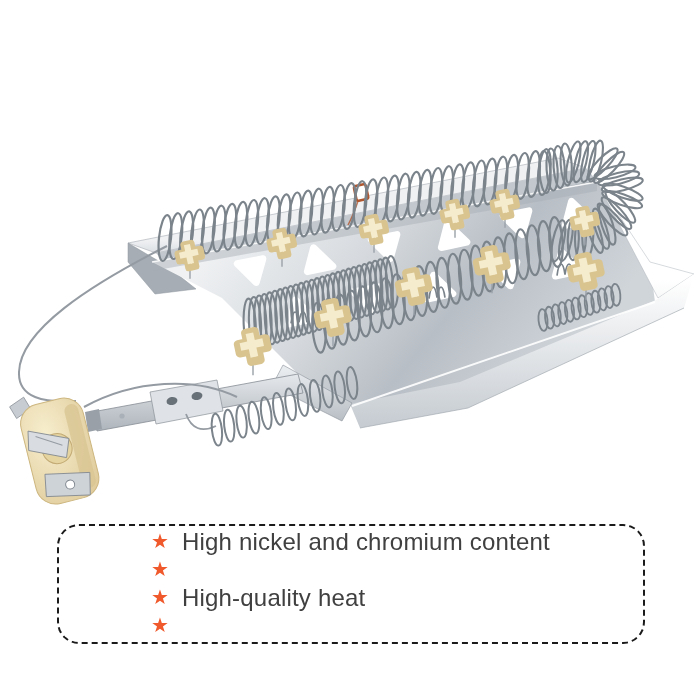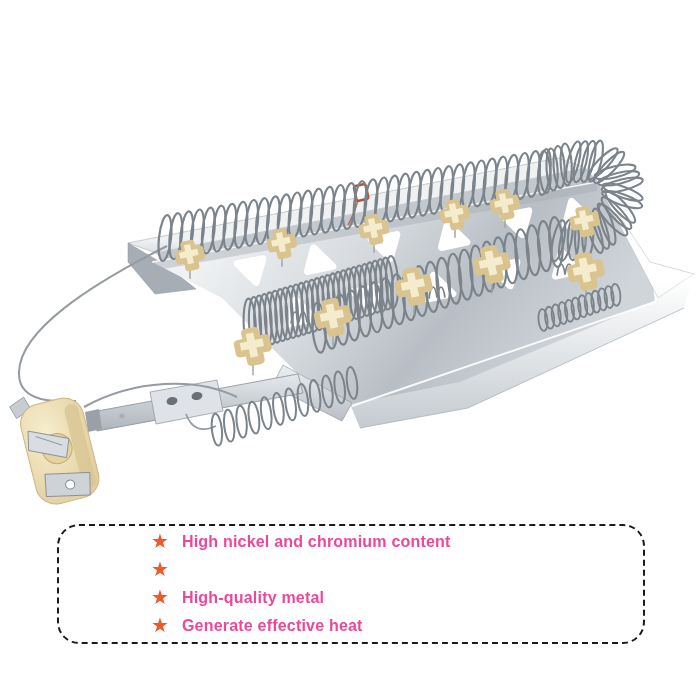--- a/index.html
+++ b/index.html
@@ -10,21 +10,21 @@
   .photo-area{position:absolute;left:0;top:0;width:700px;height:524px}
   .photo-area svg{display:block}
   .feature-box{
     position:absolute;left:57px;top:524px;width:588px;height:120px;
     box-sizing:border-box;border:2px dashed #1a1a1a;border-radius:22px;
     display:flex;flex-direction:column;justify-content:center;
     padding-left:92px;background:#fff;
   }
   .feature-item{display:flex;align-items:center;height:28px}
   .star{font-size:20px;line-height:1;margin-right:13px;transform:translateY(-1px)}
-  .feature-text{font-size:16px;font-weight:700;line-height:1;color:#ec4899;letter-spacing:.2px}
+  .feature-text{font-size:24px;font-weight:400;line-height:1;color:#404040;letter-spacing:.2px}
 </style>
 </head>
 <body>
 
 <div class="page">
 
   <div class="photo-area">
     <svg id="hero" viewBox="0 0 700 524" width="700" height="524" role="img">
       <title>Dryer heating element: spiral heating coils on a slanted galvanized metal frame with ceramic insulators, mounting arm and terminal block</title>
       <defs>
@@ -317,21 +317,20 @@
   <div class="feature-box">
     <div class="feature-item">
       <span class="star" style="color: rgb(240, 89, 43);">★</span>
       <span class="feature-text">High nickel and chromium content</span>
     </div>
     <div class="feature-item">
       <span class="star" style="color: rgb(240, 89, 43);">★</span>
     </div>
     <div class="feature-item">
       <span class="star" style="color: rgb(240, 89, 43);">★</span>
-      <span class="feature-text">High-quality metal</span>
+      <span class="feature-text">High-quality heat</span>
     </div>
     <div class="feature-item">
       <span class="star" style="color: rgb(240, 89, 43);">★</span>
-      <span class="feature-text">Generate effective heat</span>
     </div>
   </div>
 
 </div>
 
 </body></html>

